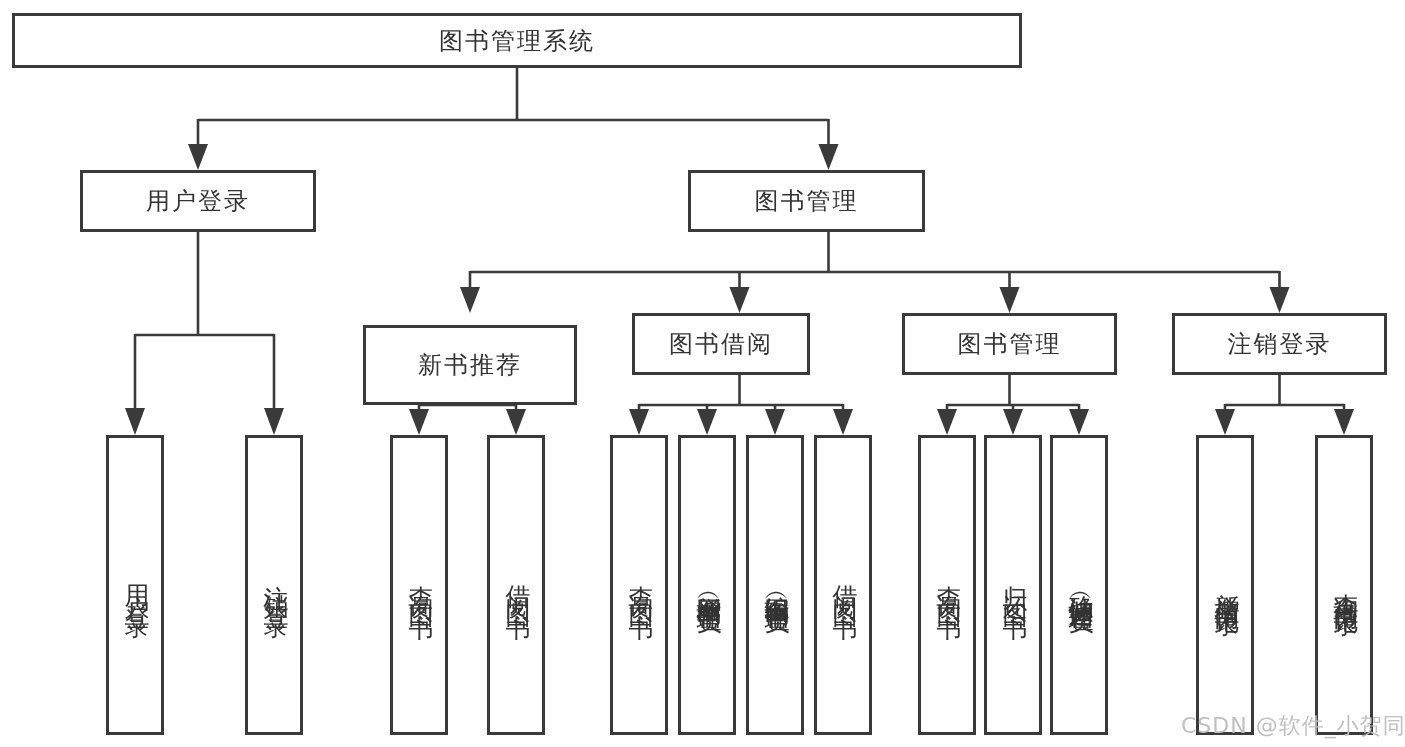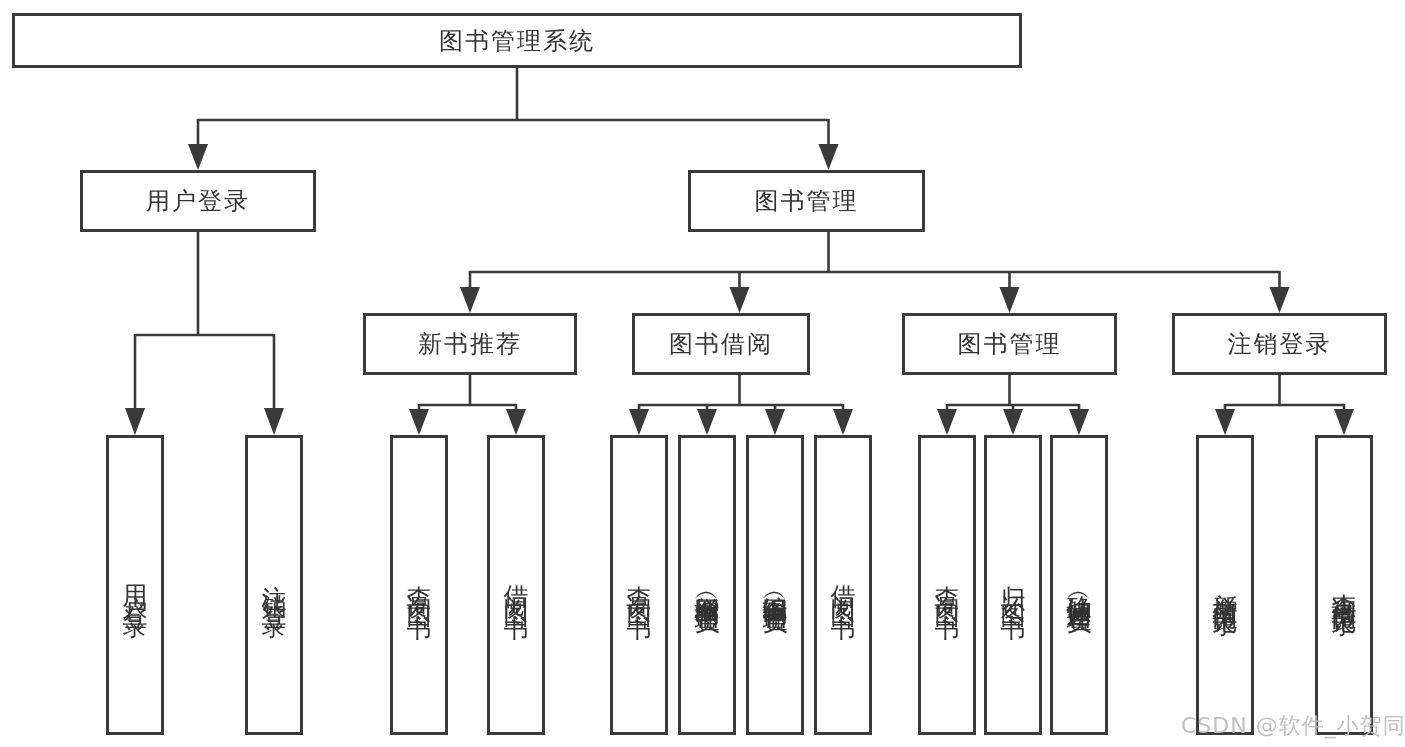--- a/index.html
+++ b/index.html
@@ -7,21 +7,21 @@
     --text:#333333; --watermark:#c0c0c0; --background:#ffffff;
   }
   *{margin:0;padding:0;box-sizing:border-box;}
   html,body{width:1405px;height:747px;background:var(--background);
     font-family:"DejaVu Sans","Liberation Sans",sans-serif;}
   .canvas{position:relative;width:1405px;height:747px;overflow:hidden;background:var(--background);}
   .connectors{position:absolute;left:0;top:0;z-index:1;}
   .connectors path{stroke:var(--line);stroke-width:2.6;fill:none;}
   .connectors polygon{fill:var(--line);stroke:none;}
   .node{position:absolute;z-index:2;background:var(--box-fill);
-    border:3px solid var(--box-border);display:flex;align-items:center;justify-content:center;}
+    border:3px solid var(--box-border);display:flex;align-items:center;justify-content:center;font-family:Liberation Mono, monospace;}
   .hlabel{font-size:24px;letter-spacing:2px;color:var(--text);white-space:nowrap;}
   .leaf{width:58px;height:300px;}
   .vlabel{writing-mode:vertical-rl;text-orientation:mixed;font-size:25px;
     line-height:1;letter-spacing:10px;color:var(--text);white-space:nowrap;}
   .vlabel.med{letter-spacing:4px;}
   .vlabel.tight{letter-spacing:2px;}
   .watermark{position:absolute;left:1181px;top:711px;z-index:3;font-size:22px;
     color:var(--watermark);white-space:nowrap;letter-spacing:1px;}
 </style>
 </head>
@@ -109,21 +109,21 @@
     <span class="hlabel">图书管理系统</span>
   </div>
 
   <div class="node" style="left:80px;top:170px;width:236px;height:62px">
     <span class="hlabel">用户登录</span>
   </div>
   <div class="node" style="left:688px;top:170px;width:237px;height:62px">
     <span class="hlabel">图书管理</span>
   </div>
 
-  <div class="node" style="left:363px;top:313px;width:214px;height:62px">
+  <div class="node" style="left:363px;top:325px;width:214px;height:80px">
     <span class="hlabel">新书推荐</span>
   </div>
   <div class="node" style="left:632px;top:313px;width:178px;height:62px">
     <span class="hlabel">图书借阅</span>
   </div>
   <div class="node" style="left:902px;top:313px;width:215px;height:62px">
     <span class="hlabel">图书管理</span>
   </div>
   <div class="node" style="left:1172px;top:313px;width:215px;height:62px">
     <span class="hlabel">注销登录</span>

